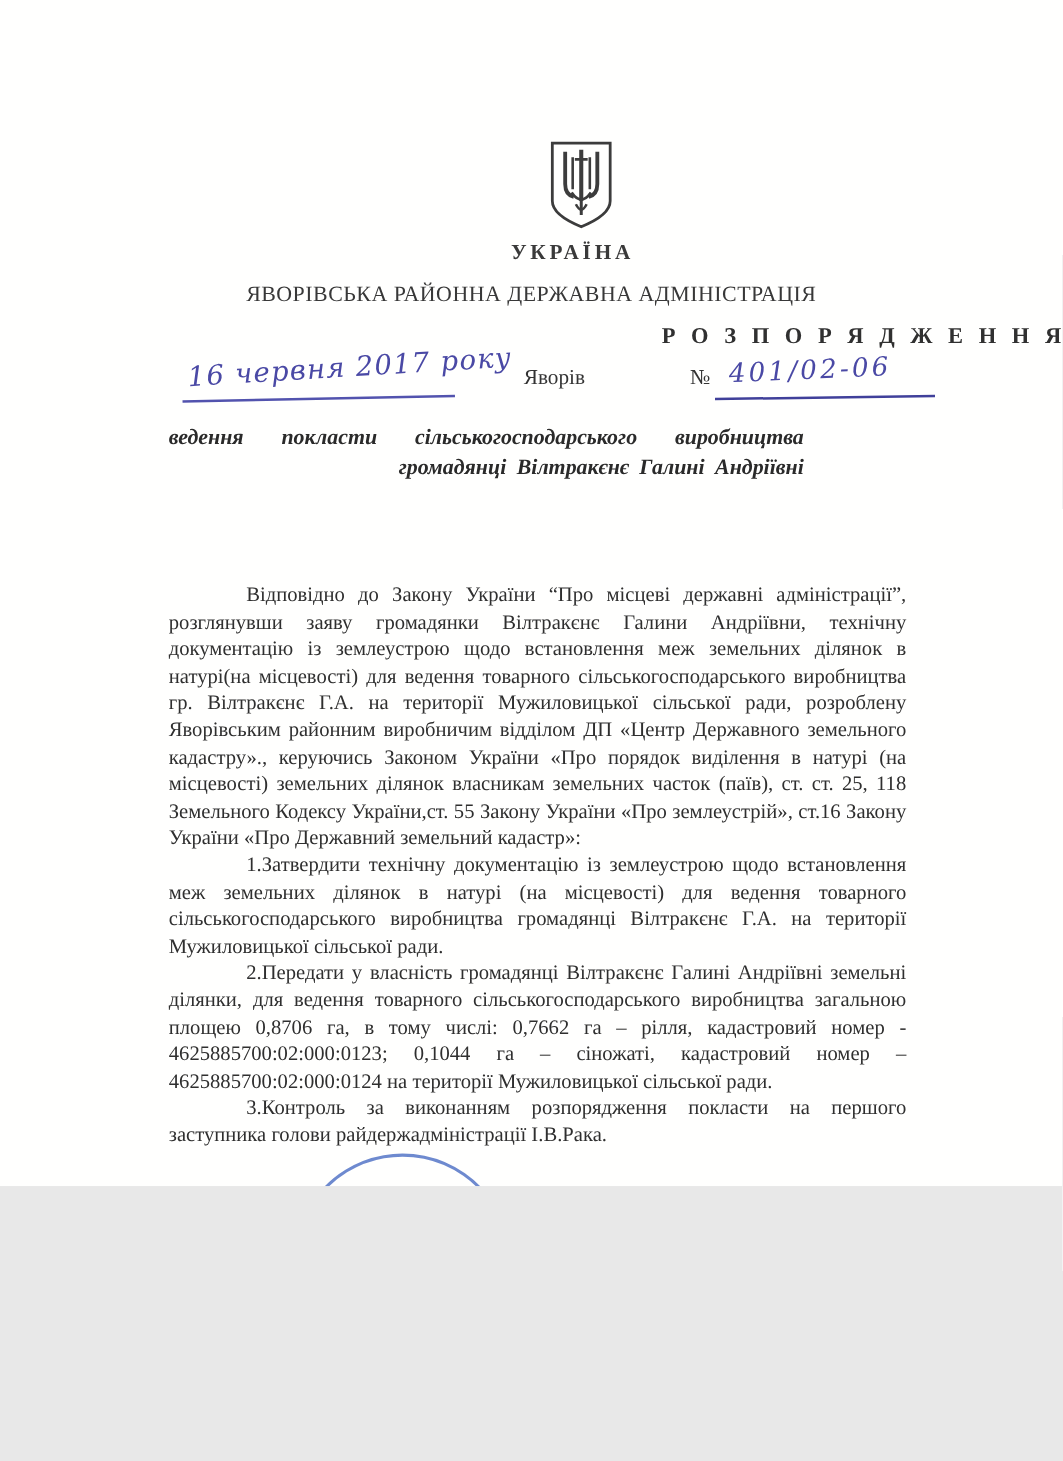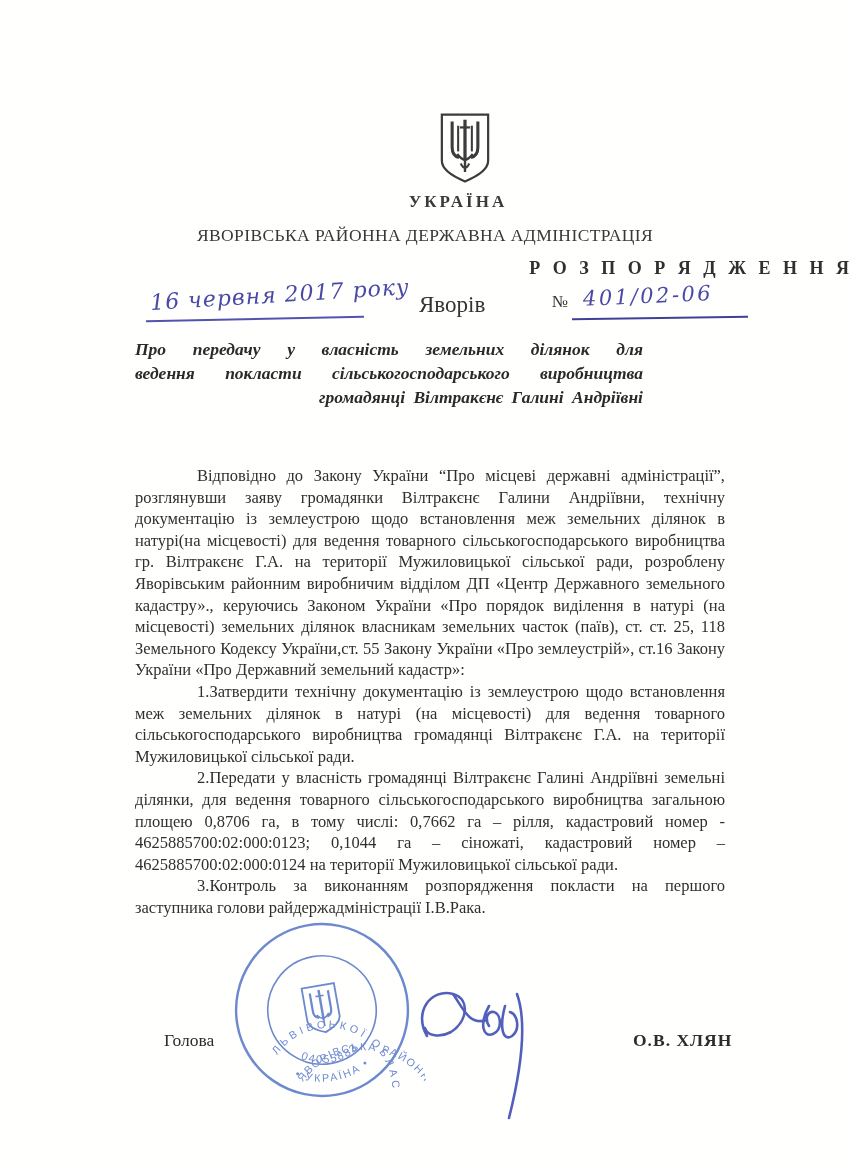--- a/index.html
+++ b/index.html
@@ -1,19 +1,19 @@
 <!DOCTYPE html>
 <html><head>
 <meta charset="utf-8">
 <style>
   * { margin:0; padding:0; box-sizing:border-box; }
   html,body { background:#e8e8e8; }
   .page {
     position:relative;
-    width:850px; height:1169px;
+    width:850px; height:949px;
     margin:0 auto;
     background:#fffffe;
     overflow:hidden;
     font-family:"Liberation Serif", serif;
     color:#2e2e2e;
   }
   
   .emblem-wrap {
     position:absolute; left:437px; top:112px; width:56px; height:72px;
   }
@@ -36,21 +36,21 @@
   .date-hand {
     position:absolute; left:150px; top:283px; width:230px;
     font-size:22px; letter-spacing:1px; transform:rotate(-3.5deg);
     white-space:nowrap;
   }
   .date-underline {
     position:absolute; left:146px; top:318px; width:218px; height:2px;
     background:#5253ae; transform:rotate(-1.2deg);
   }
   .place {
-    position:absolute; left:419px; top:292px; font-size:23px; color:#333;
+    position:absolute; left:419px; top:292px; font-size:17px; color:#333;
   }
   .num-label {
     position:absolute; left:552px; top:292px; font-size:17px; color:#333;
   }
   .num-hand {
     position:absolute; left:583px; top:284px; font-size:21px;
     letter-spacing:2.5px; transform:rotate(-2.5deg); white-space:nowrap;
   }
   .num-underline {
     position:absolute; left:572px; top:317px; width:176px; height:2px;
@@ -115,21 +115,20 @@
   <div class="doc-type">Р О З П О Р Я Д Ж Е Н Н Я</div>
 
   <div class="hand date-hand">16 червня 2017 року</div>
   <div class="date-underline"></div>
   <div class="place">Яворів</div>
   <div class="num-label">№</div>
   <div class="hand num-hand">401/02-06</div>
   <div class="num-underline"></div>
 
   <div class="subject">
-    <div class="jline">Про передачу у власність земельних ділянок для</div>
     <div class="jline">ведення покласти сільськогосподарського виробництва</div>
     <div class="lline">громадянці Вілтракєнє Галині Андріївні</div>
   </div>
 
   <div class="body-text">
     <p>Відповідно до Закону України “Про місцеві державні адміністрації”, розглянувши заяву громадянки Вілтракєнє Галини Андріївни, технічну документацію із землеустрою щодо встановлення меж земельних ділянок в натурі(на місцевості) для ведення товарного сільськогосподарського виробництва гр. Вілтракєнє Г.А. на території Мужиловицької сільської ради, розроблену Яворівським районним виробничим відділом ДП «Центр Державного земельного кадастру»., керуючись Законом України «Про порядок виділення в натурі (на місцевості) земельних ділянок власникам земельних часток (паїв), ст. ст. 25, 118 Земельного Кодексу України,ст. 55 Закону України «Про землеустрій», ст.16 Закону України «Про Державний земельний кадастр»:</p>
     <p>1.Затвердити технічну документацію із землеустрою щодо встановлення меж земельних ділянок в натурі (на місцевості) для ведення товарного сільськогосподарського виробництва громадянці Вілтракєнє Г.А. на території Мужиловицької сільської ради.</p>
     <p>2.Передати у власність громадянці Вілтракєнє Галині Андріївні земельні ділянки, для ведення товарного сільськогосподарського виробництва загальною площею 0,8706 га, в тому числі: 0,7662 га – рілля, кадастровий номер - 4625885700:02:000:0123; 0,1044 га – сіножаті, кадастровий номер – 4625885700:02:000:0124 на території Мужиловицької сільської ради.</p>
     <p>3.Контроль за виконанням розпорядження покласти на першого заступника голови райдержадміністрації І.В.Рака.</p>
   </div>

